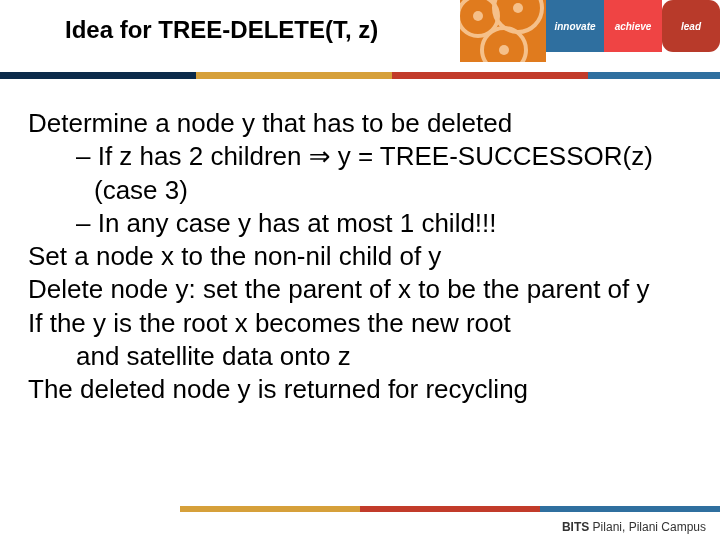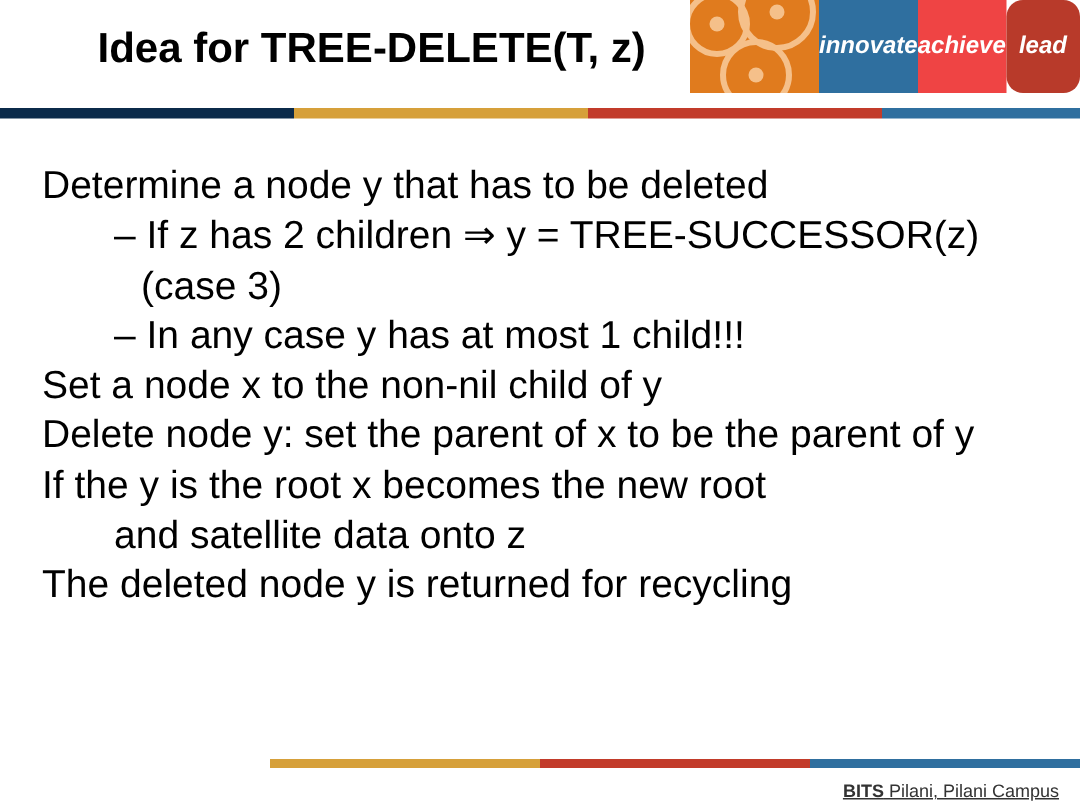--- a/index.html
+++ b/index.html
@@ -13,21 +13,21 @@
   }
   .header {
     position: relative;
     height: 72px;
     width: 100%;
   }
   .title {
     position: absolute;
     left: 65px;
     top: 16px;
-    font-size: 28px;
+    font-size: 24px;
     font-weight: bold;
     color: #000;
     font-family: Arial, sans-serif;
   }
   .logo-area {
     position: absolute;
     right: 0;
     top: 0;
     width: 260px;
     height: 62px;
@@ -40,24 +40,24 @@
     position: relative;
     overflow: hidden;
   }
   .gear-block svg { position: absolute; }
   .pill {
     flex: 1;
     display: flex;
     align-items: center;
     justify-content: center;
     color: #fff;
-    font-size: 16px;
+    font-size: 10px;
     font-style: italic;
     font-weight: bold;
-    height: 62px;
+    height: 52px;
   }
   .pill.blue1 { background: #2f6f9f; }
   .pill.blue2 { background: #ef4444; }
   .pill.red   { background: #b83a2a; border-radius: 11px; }
   .rule-row {
     width: 100%;
     height: 7px;
     display: flex;
     margin-top: 0;
   }
@@ -86,21 +86,20 @@
   }
   .footer-rule .f1 { flex: 1; background: #d6a03a; }
   .footer-rule .f2 { flex: 1; background: #c23b2a; }
   .footer-rule .f3 { flex: 1; background: #2f6f9f; }
   .footer-text {
     position: absolute;
     bottom: 6px;
     right: 14px;
     font-size: 12px;
     color: #333;
-    text-decoration: underline;
   }
   .footer-text .b { font-weight: bold; }
 </style>
 </head>
 <body>
 
 <div class="header">
   <div class="title">Idea for TREE-DELETE(T, z)</div>
   <div class="logo-area">
     <div class="gear-block">

